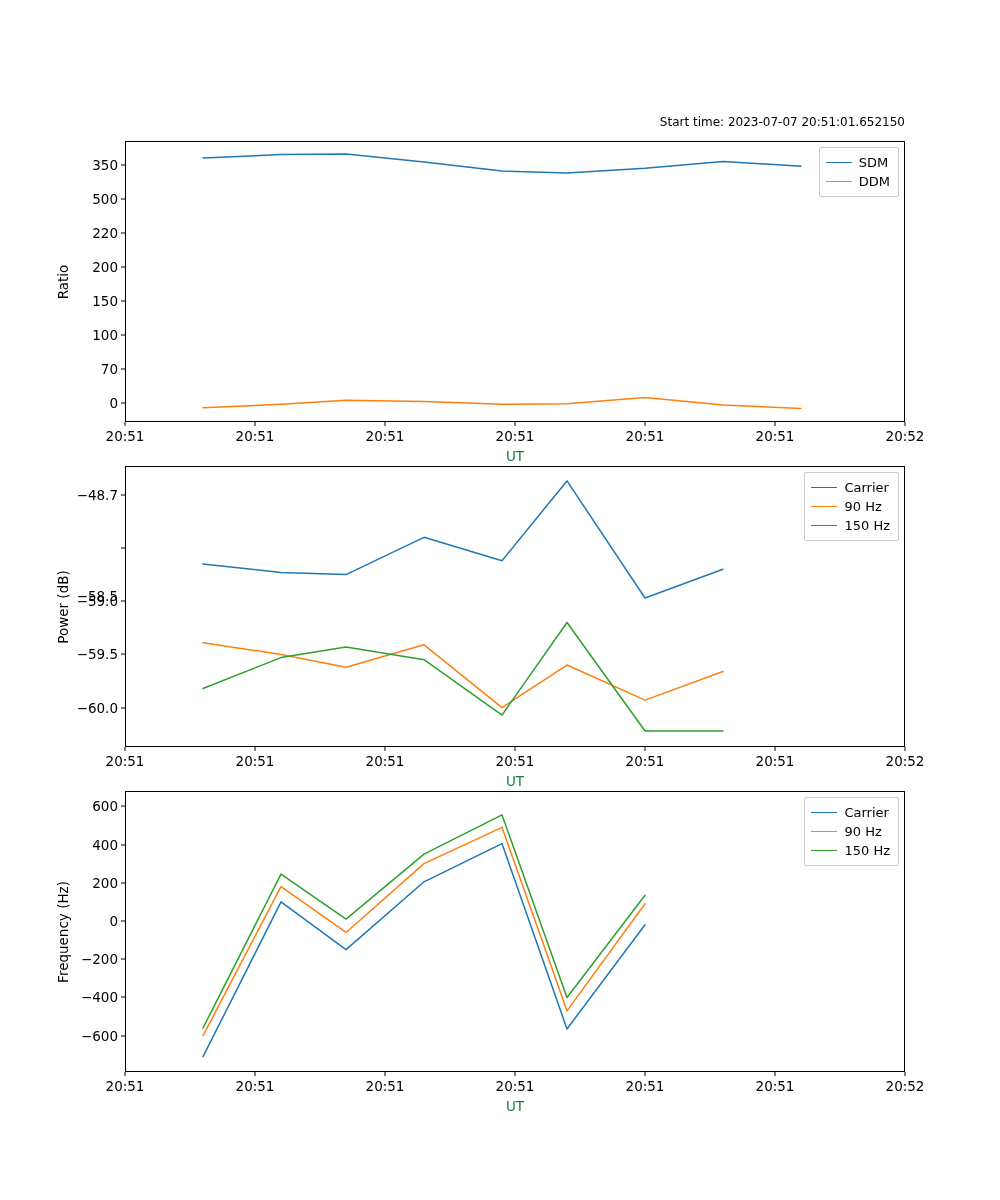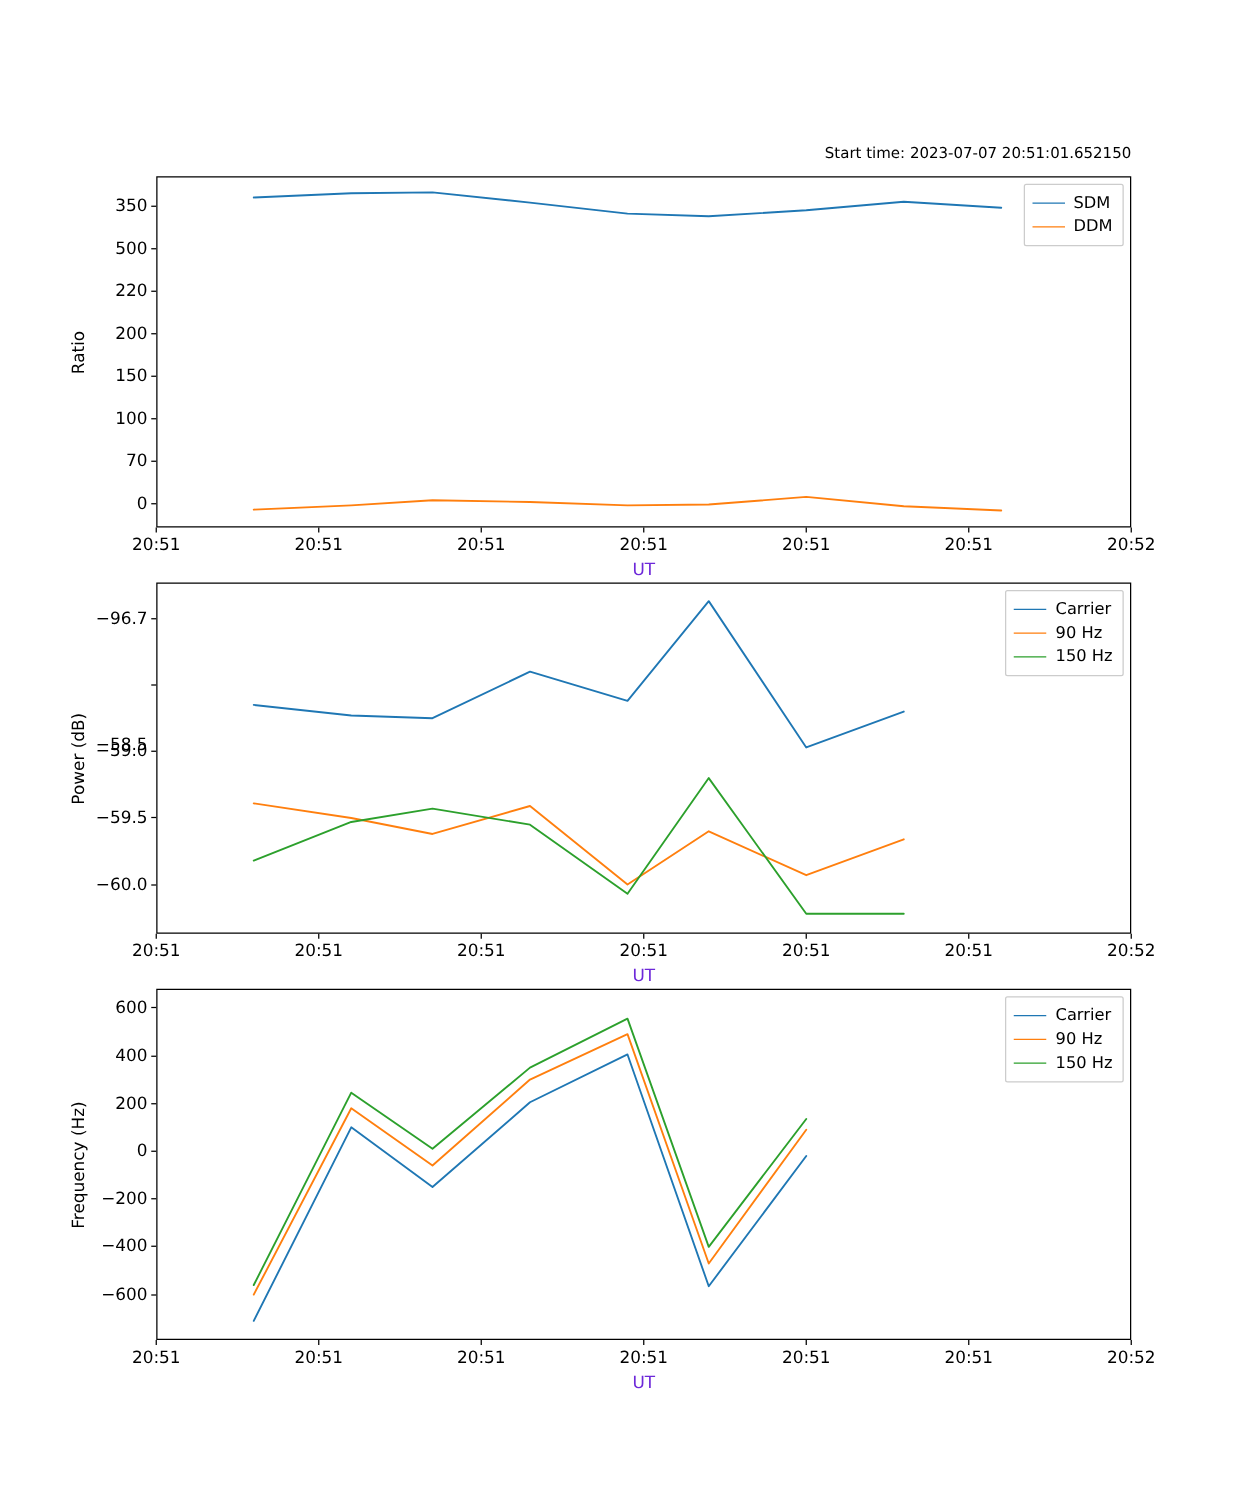--- a/index.html
+++ b/index.html
@@ -81,21 +81,21 @@
     background: #000;
     transform: translateX(-0.5px);
   }
   .xlabel {
     position: absolute;
     top: 100%;
     left: 50%;
     transform: translateX(-50%);
     margin-top: 26px;
     font-size: 13.5px;
-    color: #6d28d9;
+    color: #15803d;
   }
   .ylabel {
     position: absolute;
     left: -62px;
     top: 50%;
     transform: translate(-50%, -50%) rotate(-90deg);
     transform-origin: center center;
     font-size: 13.5px;
     white-space: nowrap;
     color: #000;
@@ -205,21 +205,21 @@
         </div>
       </div>
   <div class="ytick" style="top: 241.617px;">−60.0</div>
       <div class="ytickmark" style="top: 241.617px;"></div>
       <div class="ytick" style="top: 188.398px; margin-left: 32px;">−59.5</div>
       <div class="ytickmark" style="top: 188.398px;"></div>
       <div class="ytick" style="top: 135.178px;">−59.0</div>
       <div class="ytickmark" style="top: 135.178px;"></div>
       <div class="ytick" style="top: 81.9583px; margin-top: 48px;">−58.5</div>
       <div class="ytickmark" style="top: 81.9583px;"></div>
-      <div class="ytick" style="top: 28.7386px;">−96.7</div>
+      <div class="ytick" style="top: 28.7386px;">−48.7</div>
       <div class="ytickmark" style="top: 28.7386px;"></div>
       <div class="xtick" style="left: 0px;">20:51</div>
       <div class="xtickmark" style="left: 0px;"></div>
       <div class="xtick" style="left: 130px;">20:51</div>
       <div class="xtickmark" style="left: 130px;"></div>
       <div class="xtick" style="left: 260px;">20:51</div>
       <div class="xtickmark" style="left: 260px;"></div>
       <div class="xtick" style="left: 390px;">20:51</div>
       <div class="xtickmark" style="left: 390px;"></div>
       <div class="xtick" style="left: 520px;">20:51</div>

